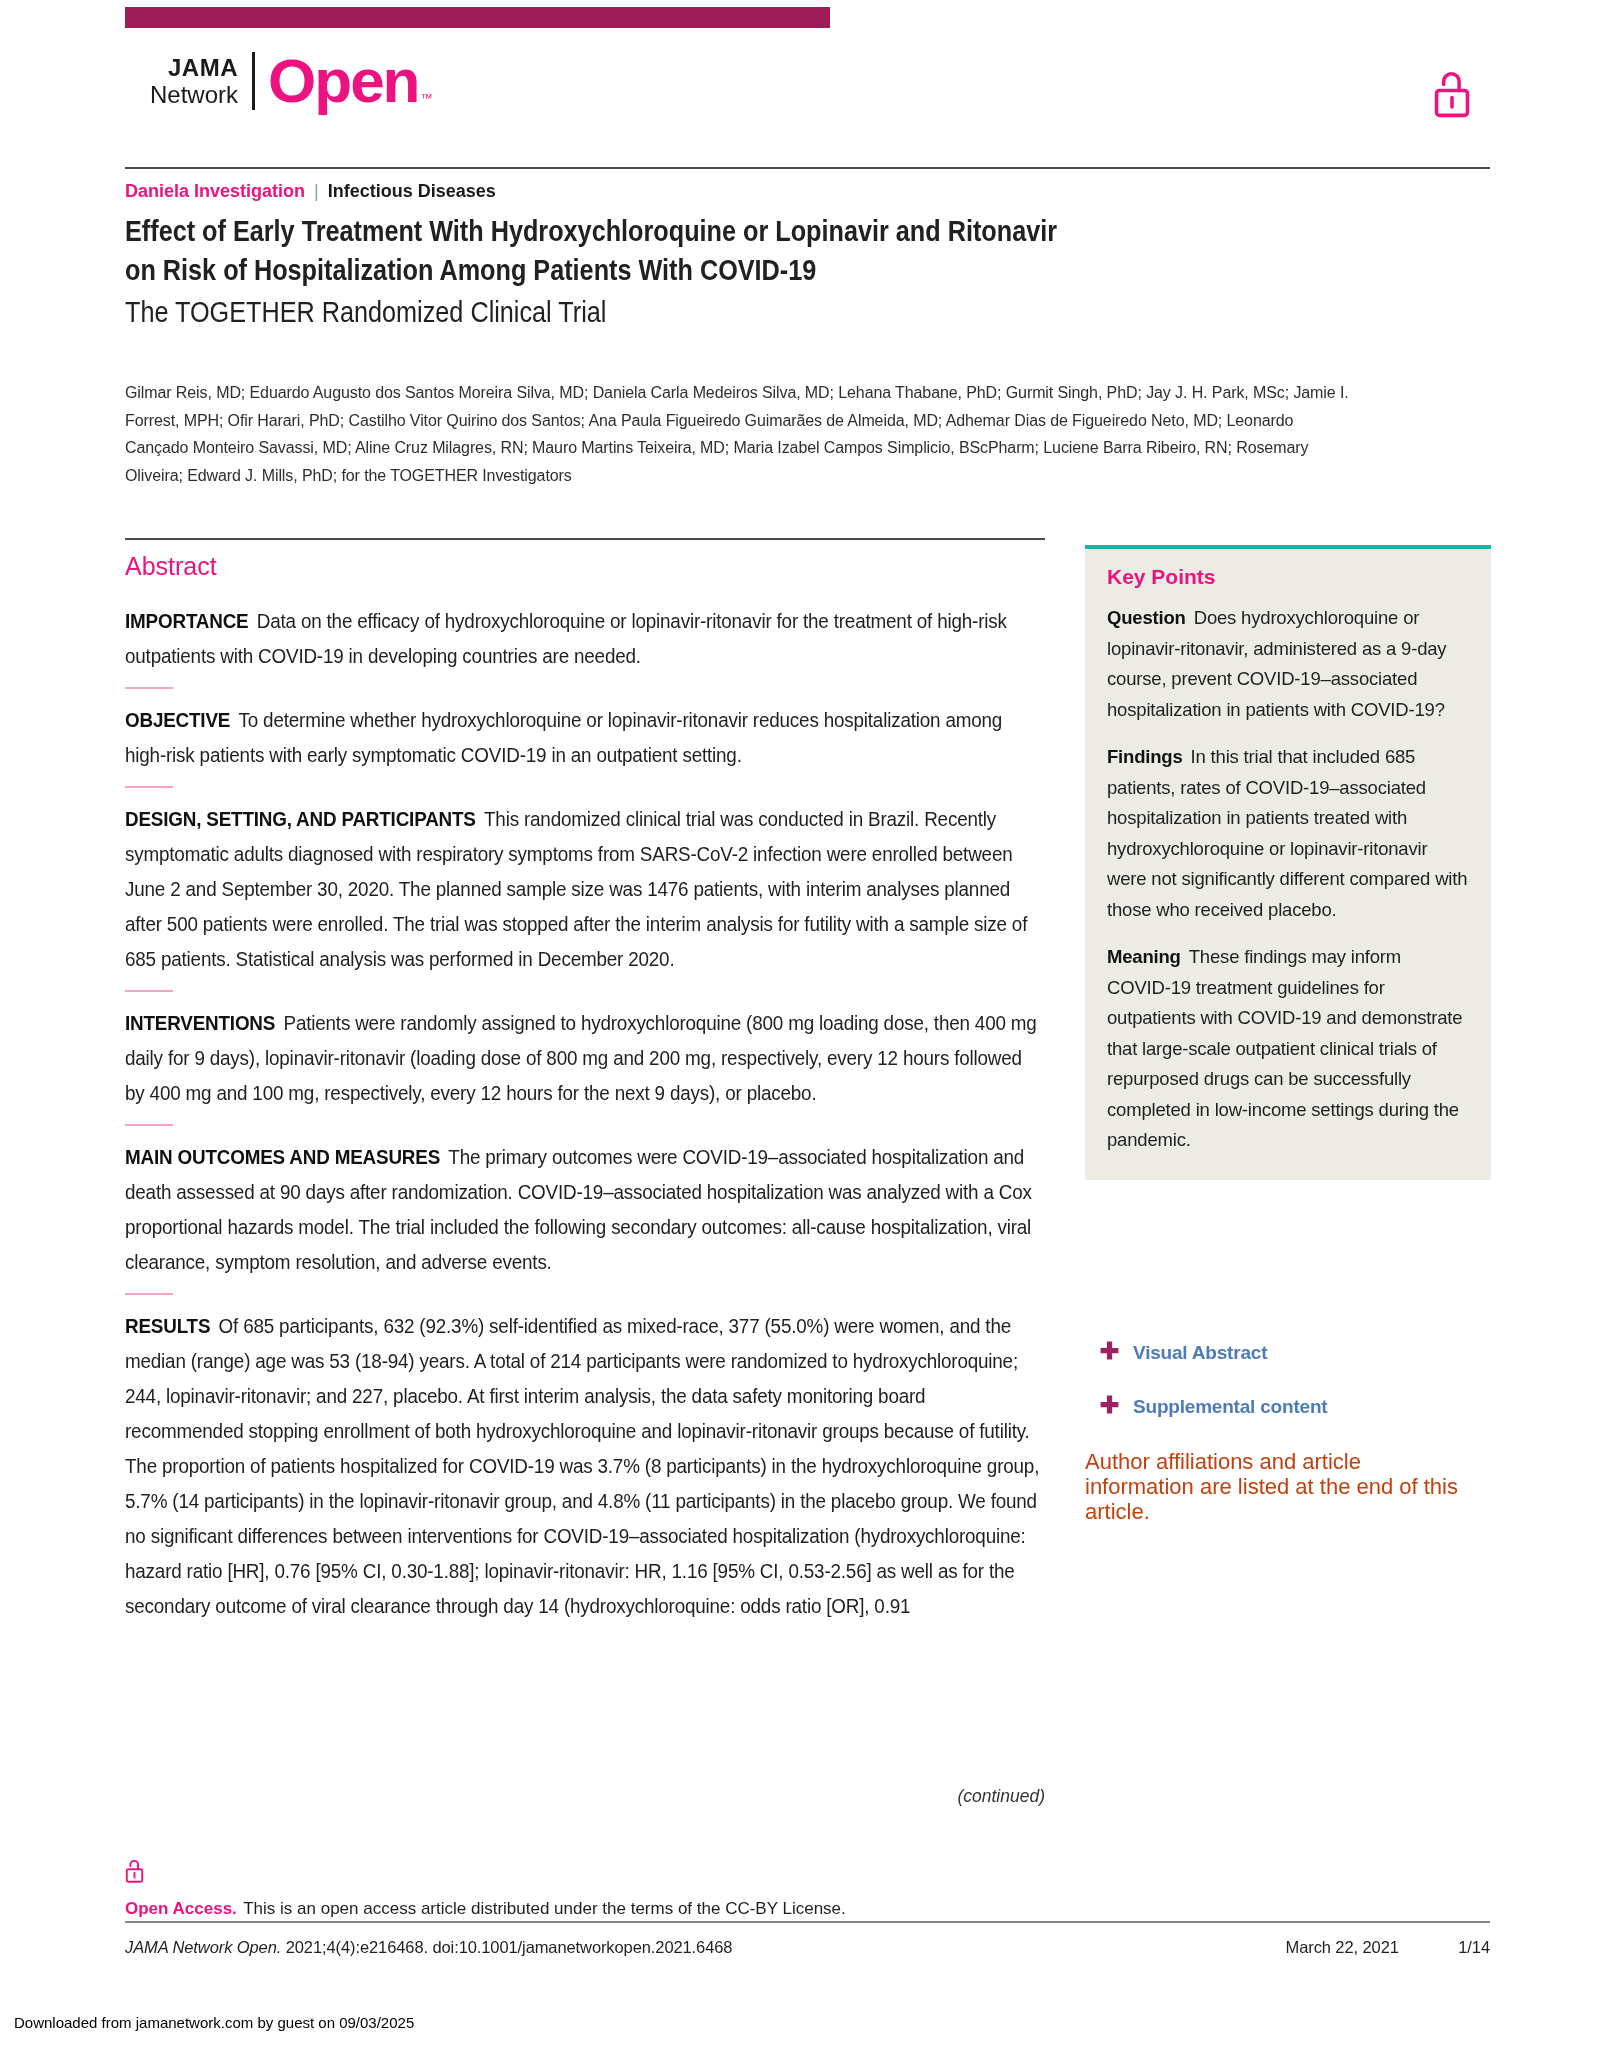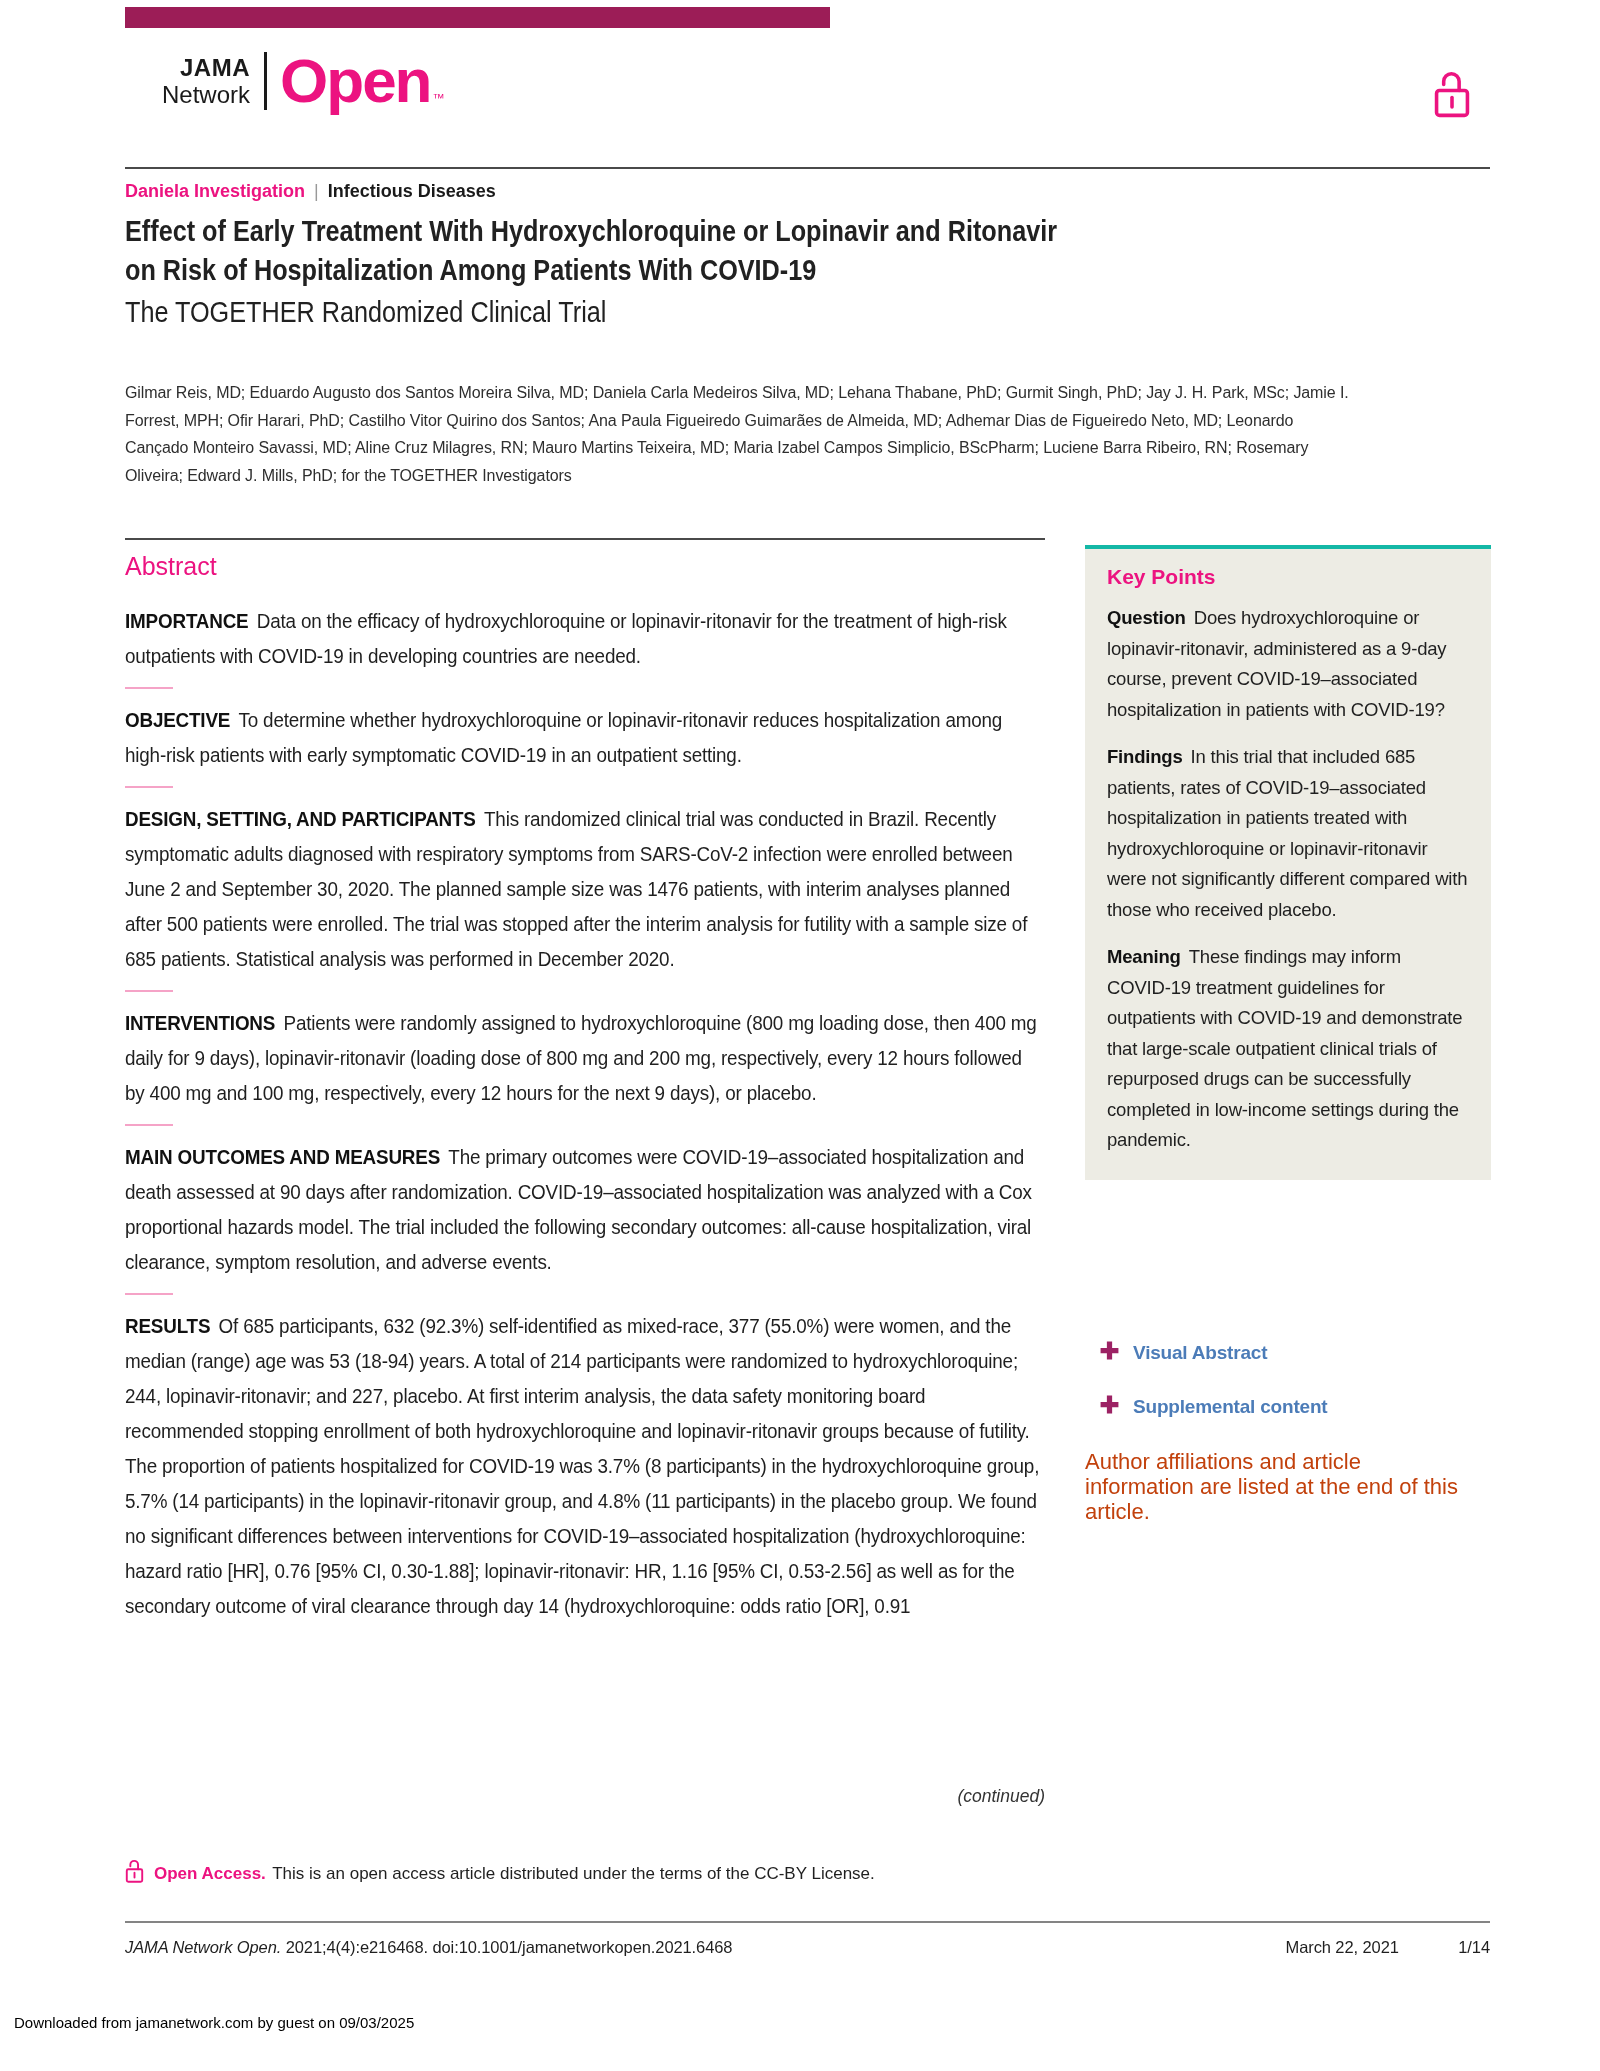--- a/index.html
+++ b/index.html
@@ -1,21 +1,21 @@
 <!DOCTYPE html>
 <html><head>
 <meta charset="utf-8">
 <style>
   html,body{margin:0;padding:0;background:#ffffff;}
   .page{position:relative;width:1600px;height:2071px;background:#ffffff;overflow:hidden;
         font-family:"Liberation Sans","DejaVu Sans",sans-serif;color:#1f1f1f;}
 
   
   .topbar{position:absolute;left:125px;top:7px;width:705px;height:21px;background:#9C1D57;}
-  .logo{position:absolute;left:162px;top:52px;display:flex;align-items:center;}
+  .logo{position:absolute;left:150px;top:52px;display:flex;align-items:center;}
   .logo-names{text-align:right;line-height:1;}
   .logo-jama{font-size:24px;font-weight:700;color:#1a1a1a;letter-spacing:.5px;}
   .logo-network{font-size:24px;font-weight:400;color:#1a1a1a;margin-top:3px;}
   .logo-divider{width:3px;height:58px;background:#1a1a1a;margin:0 13px 0 14px;}
   .logo-open{font-size:62px;font-weight:700;color:#EC1380;letter-spacing:-2px;line-height:.9;}
   .logo-tm{font-size:12px;font-weight:400;letter-spacing:0;vertical-align:baseline;margin-left:2px;}
   .lock-top{position:absolute;left:1433px;top:68px;color:#EC1380;}
 
   .rule-dark{position:absolute;left:125px;width:1365px;height:2px;background:#4a4a4a;}
   .rule-1{top:167px;}
@@ -53,22 +53,22 @@
 
   
   .rail-link{position:absolute;left:1099px;display:flex;align-items:center;gap:13px;cursor:pointer;}
   .rail-link .plus{color:#9C2264;flex:0 0 auto;}
   .rail-link .lbl{font-size:19px;font-weight:700;color:#4C7CB8;letter-spacing:-.2px;}
   .link-1{top:1340px;}
   .link-2{top:1394px;}
   .affil{position:absolute;left:1085px;top:1449px;width:390px;font-size:22px;line-height:25px;color:#c2410c;}
 
   
-  .openaccess{position:absolute;left:125px;top:1858px;display:flex;align-items:center;gap:10px;
-              font-size:17px;color:#1f1f1f;}
+  .openaccess{position:absolute;left:125px;top:1858px;display:flex;align-items:flex-start;gap:10px;
+              font-size:17px;color:#1f1f1f;flex-direction:column;}
   .oa-lock{color:#EC1380;flex:0 0 auto;}
   .oa-label{color:#EC1380;font-weight:700;margin-right:2px;}
   .footer{position:absolute;left:125px;top:1938px;width:1365px;display:flex;
           justify-content:space-between;font-size:16.5px;color:#1f1f1f;letter-spacing:-.1px;}
   .foot-journal{font-style:italic;}
   .foot-right .pg{margin-left:55px;}
   .downloaded{position:absolute;left:14px;top:2014px;font-size:15px;color:#000;}
 </style>
 </head>
 <body>

